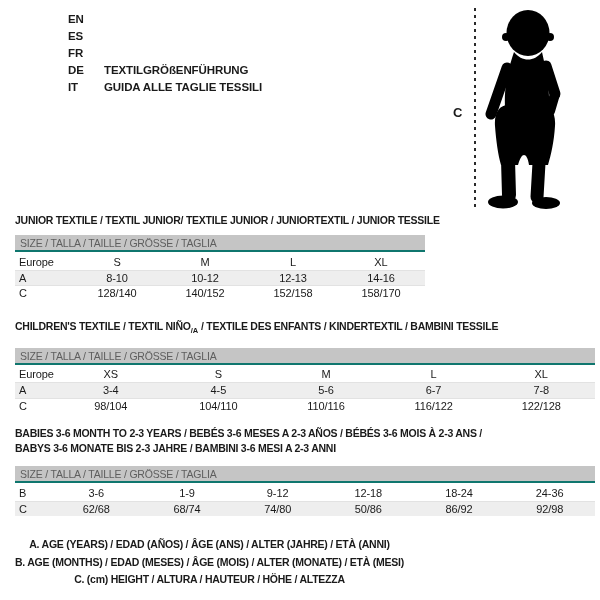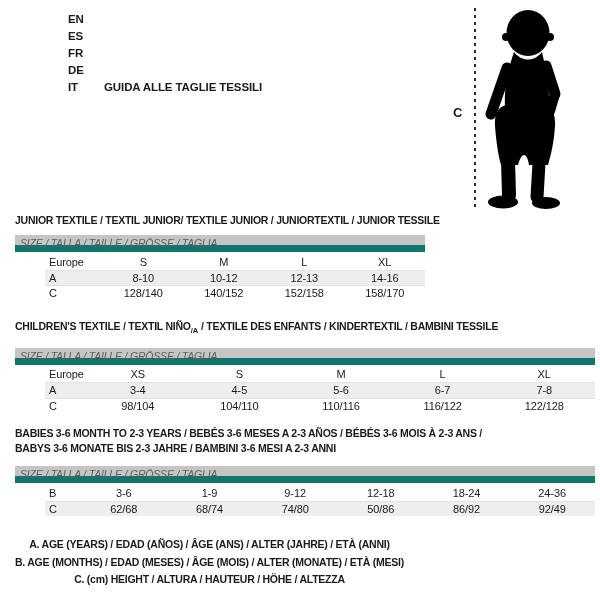--- a/index.html
+++ b/index.html
@@ -24,27 +24,27 @@
   .figure-label { position:absolute; left:13px; top:105px; font-weight:bold; font-size:13px; }
   .baby-svg { position:absolute; left:42px; top:8px; }
 
   
   .tbl-section { position:absolute; left:15px; width:580px; }
   #t1 { top:214px; } #t2 { top:320px; } #t3 { top:426px; }
   .tbl-title { font-size:10.5px; font-weight:bold; letter-spacing:-0.25px; white-space:nowrap; line-height:13px; }
   #t3 .tbl-title div { line-height:14.5px; }
   .size-bar {
     margin-top:8px; height:17px; line-height:16px; background:#c5c5c5;
-    border-bottom:7px solid #0f766e; color:#5e5e5e; font-size:10.5px;
-    padding-left:5px; letter-spacing:-0.2px;font-style:italic;
+    border-bottom:2px solid #0f766e; color:#5e5e5e; font-size:10.5px;
+    padding-left:5px; letter-spacing:-0.2px;
   }
   #t2 .size-bar, #t3 .size-bar { margin-top:11px; }
   .w410 { width:410px; }
   .rows { margin-top:2px; }
-  .row { display:grid; height:15.5px; align-items:center; font-size:11px;margin-left:30px; }
+  .row { display:grid; height:15.5px; align-items:center; font-size:11px; }
   .row + .row { border-top:1px solid #e2e2e2; }
   .row.alt { background:#eeeeee; }
   .g1 { grid-template-columns:58px repeat(4,1fr); }
   .g2 { grid-template-columns:42px repeat(5,1fr); }
   .g3 { grid-template-columns:36px repeat(6,1fr); }
   .lbl { padding-left:4px; }
   .val { text-align:center; }
   .sub { font-size:7.5px; vertical-align:-2.5px; letter-spacing:0; }
 
   
@@ -58,20 +58,21 @@
     <span class="lang-code">EN</span>
   </div>
   <div class="lang-row">
     <span class="lang-code">ES</span>
   </div>
   <div class="lang-row">
     <span class="lang-code">FR</span>
   </div>
   <div class="lang-row">
     <span class="lang-code">DE</span>
+    <span class="lang-title">TEXTILGRÖßENFÜHRUNG</span>
   </div>
   <div class="lang-row">
     <span class="lang-code">IT</span>
     <span class="lang-title">GUIDA ALLE TAGLIE TESSILI</span>
   </div>
 </section>
 
 <div class="figure">
   <div class="measure-line"></div>
   <span class="figure-label">C</span>
@@ -176,21 +177,21 @@
       <span class="val">18-24</span>
       <span class="val">24-36</span>
     </div>
     <div class="row g3 alt">
       <span class="lbl">C</span>
       <span class="val">62/68</span>
       <span class="val">68/74</span>
       <span class="val">74/80</span>
       <span class="val">50/86</span>
       <span class="val">86/92</span>
-      <span class="val">92/49</span>
+      <span class="val">92/98</span>
     </div>
   </div>
 </section>
 
 <section class="footnotes">
   <div>A. AGE (YEARS) / EDAD (AÑOS) / ÂGE (ANS) / ALTER (JAHRE) / ETÀ (ANNI)</div>
   <div>B. AGE (MONTHS) / EDAD (MESES) / ÂGE (MOIS) / ALTER (MONATE) / ETÀ (MESI)</div>
   <div>C. (cm) HEIGHT / ALTURA / HAUTEUR / HÖHE / ALTEZZA</div>
 </section>
 

